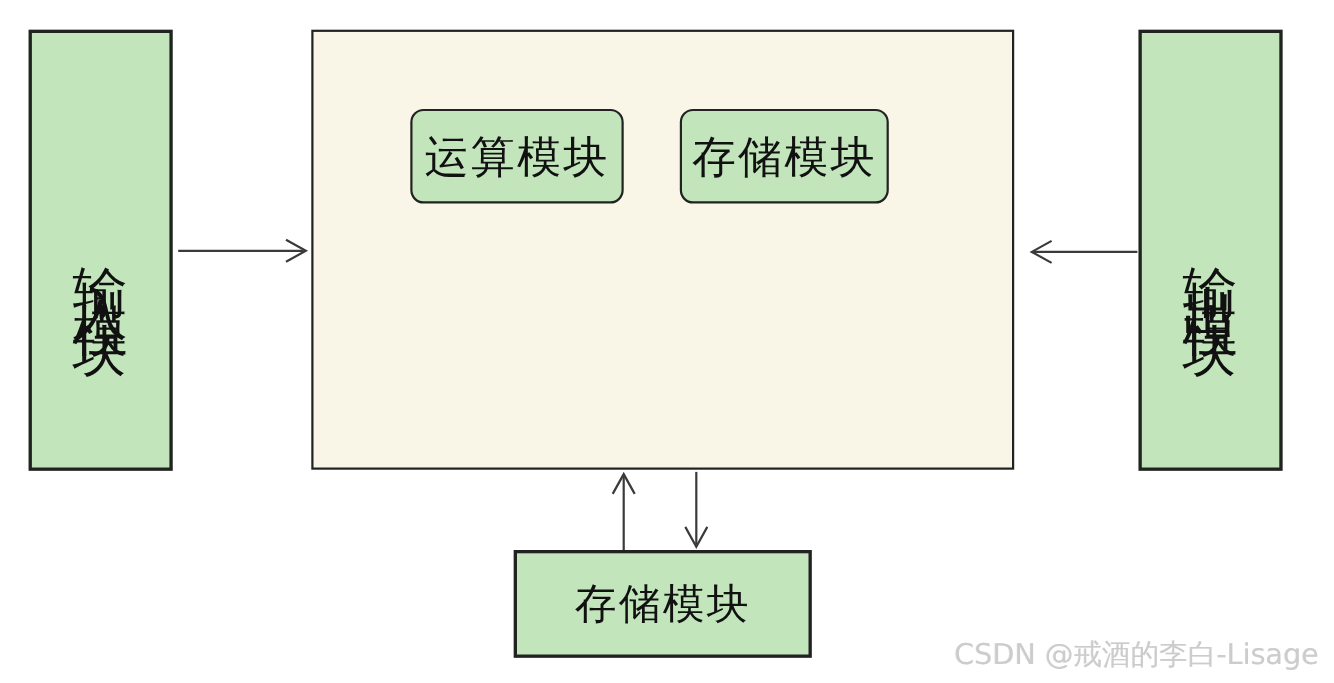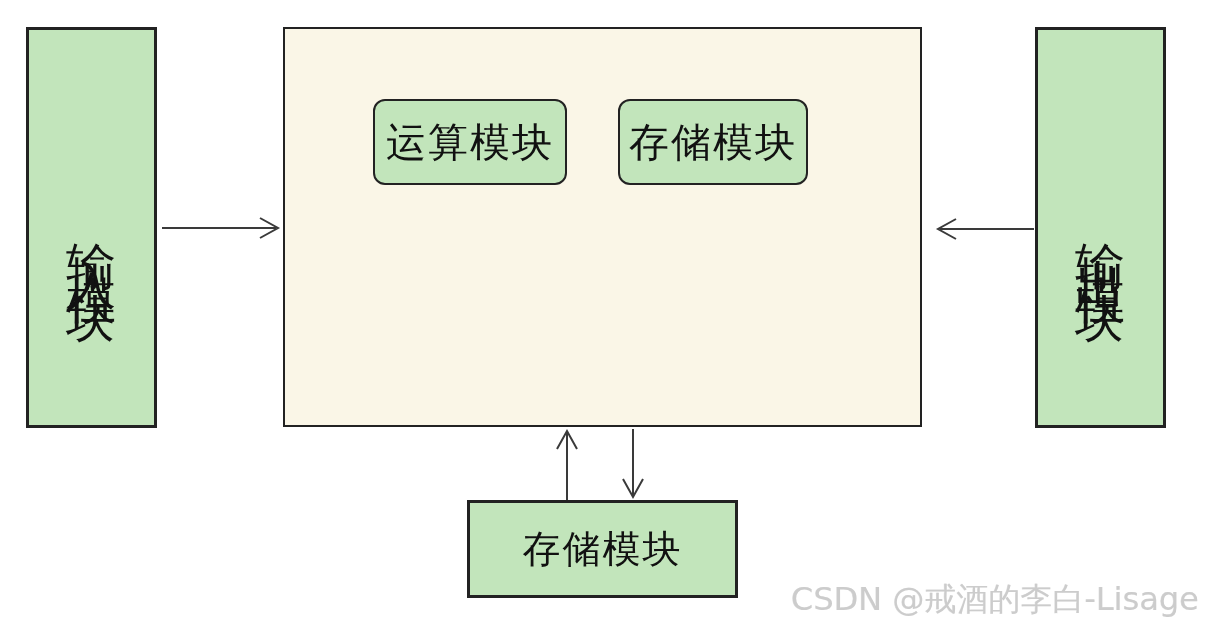--- a/index.html
+++ b/index.html
@@ -58,21 +58,21 @@
   }
   .arrows{
     position:absolute;left:0;top:0;width:1213px;height:621px;
     pointer-events:none;
   }
   .arrows line{stroke:var(--arrow);stroke-width:2;}
   .arrows .head{fill:none;stroke:var(--arrow);stroke-width:2;}
   .watermark{
     position:absolute;
     right:14px;top:578px;
-    font-size:32px;
+    font-size:26px;
     color:var(--watermark);
     text-shadow:1px 1px 1px rgba(255,255,255,0.95), -0.5px -0.5px 0 rgba(170,170,170,0.35);
     white-space:nowrap;
   }
 </style>
 </head>
 <body>
 
 <div class="canvas">
 

